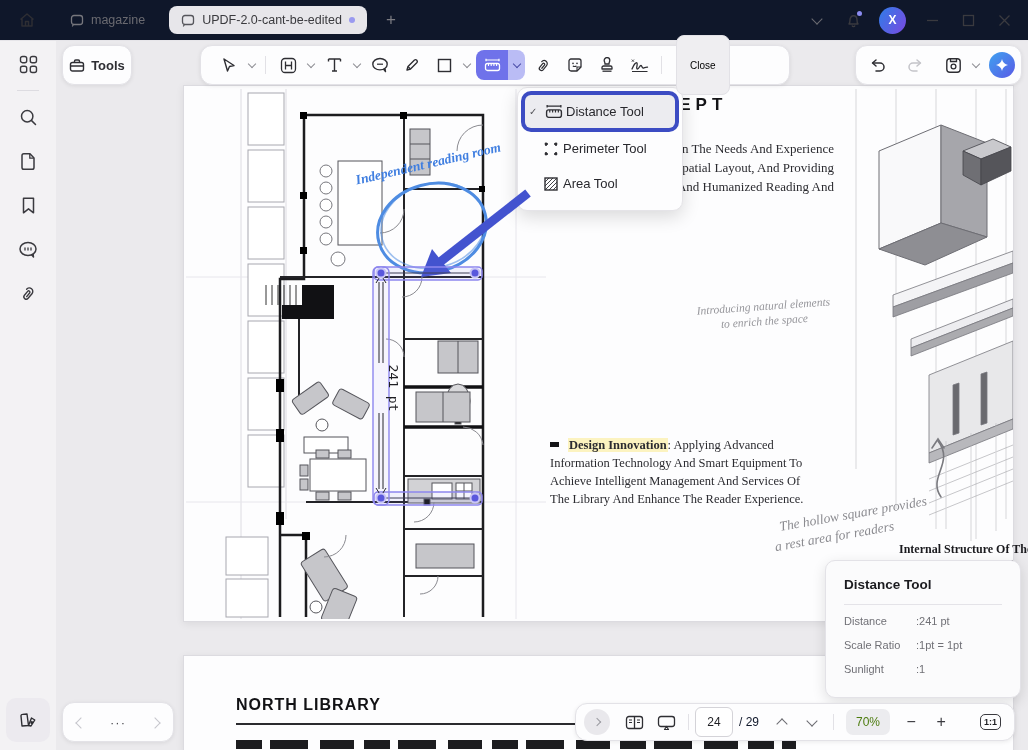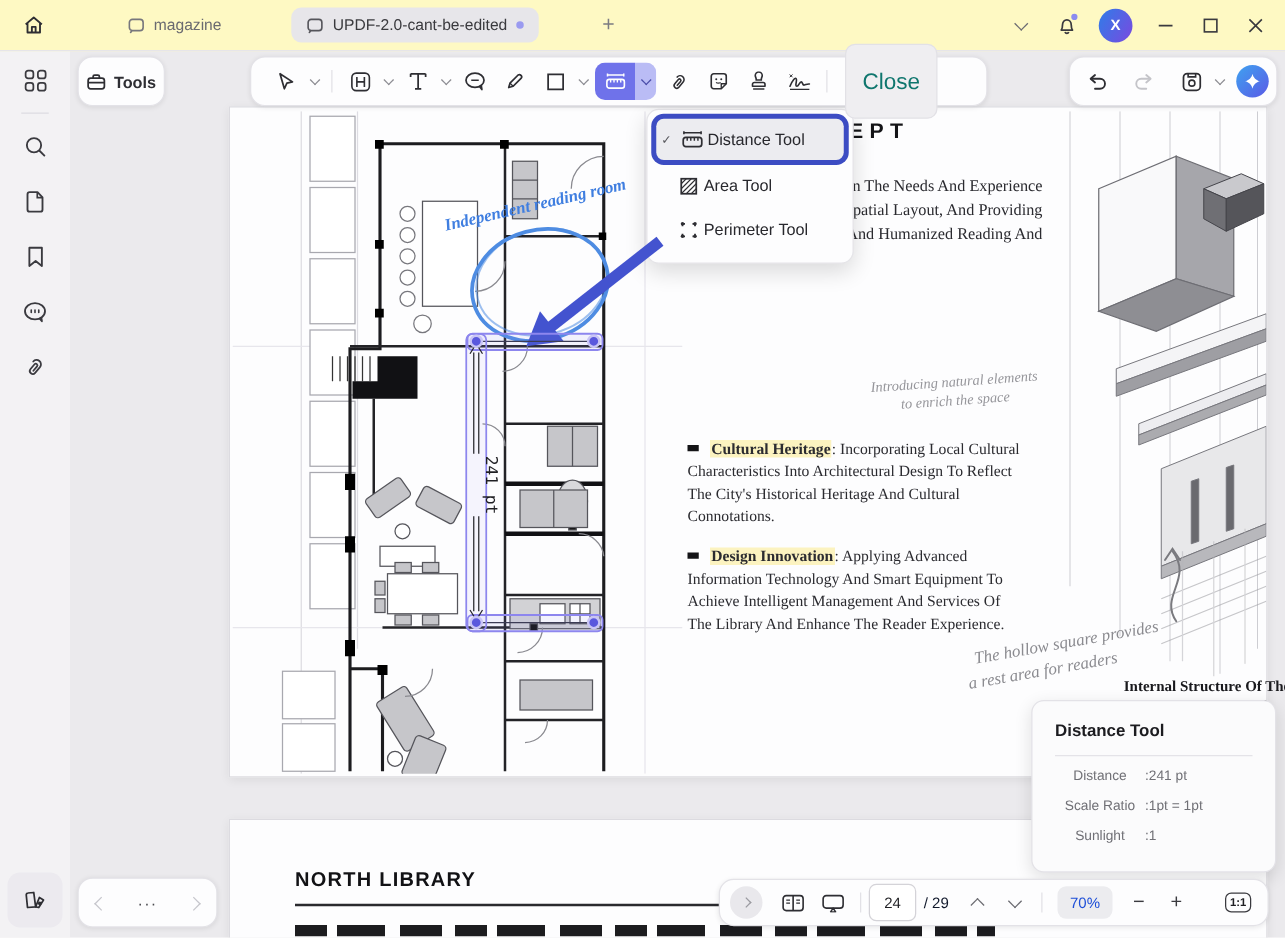--- a/index.html
+++ b/index.html
@@ -1,22 +1,22 @@
 <!DOCTYPE html>
 <html><head>
 <meta charset="utf-8">
 <style>
   html,body{margin:0;padding:0;width:1028px;height:750px;overflow:hidden;
     font-family:"Liberation Sans",sans-serif;background:#f3f2f4;position:relative;}
   .abs{position:absolute;}
   svg{display:block;}
 
   
-  #titlebar{left:0;top:0;width:1028px;height:40px;background:#fef9c3;border-bottom:1px solid #e6e5e9;
-    display:flex;align-items:center;z-index:20;gap:32px;}
+  #titlebar{left:0;top:0;width:1028px;height:40px;background:#0f172a;border-bottom:1px solid #e6e5e9;
+    display:flex;align-items:center;z-index:20;}
   .tb-home{width:34px;height:28px;margin-left:10px;display:flex;align-items:center;justify-content:center;border-radius:8px;}
   .tab{height:28px;display:flex;align-items:center;gap:7px;padding:0 12px;border-radius:8px;
     font-size:12.5px;color:#6a6a70;margin-left:14px;}
   .tab.active{background:#e7e6ea;color:#3a3a3e;margin-left:12px;}
   .mod-dot{width:6px;height:6px;border-radius:50%;background:#9a9af0;}
   .tb-plus{margin-left:12px;font-size:17px;color:#7c7c82;width:24px;text-align:center;}
   .tb-right{margin-left:auto;display:flex;align-items:center;gap:0;}
   .tb-btn{width:36px;height:28px;display:flex;align-items:center;justify-content:center;color:#4a4a4f;}
   .avatar{width:27px;height:27px;border-radius:50%;background:linear-gradient(120deg,#2f7de8,#7a49e0);
     color:#fff;font-size:12px;font-weight:bold;display:flex;align-items:center;justify-content:center;margin:0 8px;}
@@ -45,21 +45,21 @@
   #tools-btn{left:62px;top:45px;width:68px;height:38px;display:flex;align-items:center;justify-content:center;gap:6px;
     font-size:13px;font-weight:600;color:#2e2e33;z-index:50;}
   #main-toolbar{left:200px;top:45px;width:588px;height:38px;display:flex;align-items:center;z-index:50;padding:0;}
   .t-item{width:30px;height:30px;display:flex;align-items:center;justify-content:center;border-radius:7px;margin:0 1px;}
   .t-chev{width:14px;display:flex;align-items:center;justify-content:center;}
   .t-div{width:1px;height:18px;background:#e2e1e6;margin:0 6px;}
   .measure-group{display:flex;align-items:center;height:30px;border-radius:8px;overflow:hidden;margin:0 2px;}
   .measure-main{width:32px;height:30px;background:#6f72ea;display:flex;align-items:center;justify-content:center;}
   .measure-chev{width:17px;height:30px;background:#babcf5;display:flex;align-items:center;justify-content:center;}
   .close-btn{margin-left:8px;height:28px;padding:15px 13px;background:#efeef1;border-radius:8px;border:1px solid #e2e1e6;
-    font-size:18px;color:#0f766e;display:flex;align-items:center;}
+    font-size:10px;color:#000000;display:flex;align-items:center;}
   #right-toolbar{left:855px;top:45px;width:165px;height:38px;display:flex;align-items:center;justify-content:space-evenly;z-index:50;}
   .ai-circle{width:26px;height:26px;border-radius:50%;background:linear-gradient(135deg,#3fa2f0,#5a5ae6);
     display:flex;align-items:center;justify-content:center;color:#fff;font-size:13px;}
 
   
   #dropdown{left:517px;top:87px;width:166px;height:124px;background:#fdfdfe;border:1px solid #e5e4e8;border-radius:10px;
     box-shadow:0 6px 18px rgba(0,0,0,.14);z-index:45;padding:5px 4px;box-sizing:border-box;}
   .dd-item{height:35px;display:flex;align-items:center;font-size:13px;color:#28282d;padding-left:4px;}
   .dd-check{width:13px;font-size:10px;color:#55555a;}
   .dd-icon{width:24px;display:flex;justify-content:center;}
@@ -67,21 +67,21 @@
 
   
   #overlay{left:183px;top:85px;width:829px;height:535px;z-index:46;pointer-events:none;}
 
   
   #dist-panel{left:825px;top:560px;width:196px;height:138px;background:#fbfbfc;border:1px solid #e3e2e7;border-radius:10px;
     box-shadow:0 4px 14px rgba(0,0,0,.12);z-index:48;box-sizing:border-box;padding:16px 18px 0;}
   #dist-panel h3{margin:0;font-size:13.5px;color:#1c1c20;}
   #dist-panel .hr{height:1px;background:#e4e3e8;margin:12px 0 10px;}
   .dp-row{display:flex;font-size:11px;color:#707076;margin:0 0 12px;}
-  .dp-label{width:72px;text-align:center;}
+  .dp-label{width:72px;text-align:left;}
 
   
   .serif{font-family:"Liberation Serif",serif;color:#2b2b30;}
   .doc-head{font-weight:800;font-size:17px;letter-spacing:5px;color:#141417;font-family:"Liberation Sans",sans-serif;}
   .intro-line{font-size:13px;white-space:nowrap;}
   .bullet{width:270px;font-size:12.5px;line-height:18px;}
   .bullet .mk{display:inline-block;width:9px;height:5px;background:#141417;margin-right:9px;vertical-align:2px;}
   .bullet b{background:#fcf3c0;padding:0 1px;}
   .hand{font-family:"Liberation Serif",serif;font-style:italic;color:#96969b;font-size:11.5px;line-height:15px;}
   .hand-blue{font-family:"Liberation Serif",serif;font-style:italic;font-weight:bold;color:#3f7ee0;font-size:13.5px;white-space:nowrap;}
@@ -97,21 +97,21 @@
   .nav-arrow{color:#c6c6cc;font-size:13px;}
   .nav-dots{color:#4a4a4f;font-size:13px;letter-spacing:1px;}
   #statusbar{left:575px;top:703px;width:440px;height:38px;display:flex;align-items:center;z-index:50;padding:0 8px;box-sizing:border-box;}
   .st-circle{width:26px;height:26px;border-radius:50%;background:#e9e8ec;display:flex;align-items:center;justify-content:center;margin-right:8px;}
   .st-icon{width:32px;height:28px;display:flex;align-items:center;justify-content:center;}
   .st-div{width:1px;height:16px;background:#e2e1e6;margin:0 6px;}
   #page-input{width:32px;height:26px;border:1px solid #d4d3d8;border-radius:6px;text-align:center;font-size:12px;color:#1f1f23;
     background:#fff;font-family:"Liberation Sans",sans-serif;}
   .st-total{font-size:12px;color:#0f172a;margin:0 8px 0 6px;}
   .st-chev{width:30px;height:28px;display:flex;align-items:center;justify-content:center;}
-  .zoom-box{height:26px;padding:0 10px;background:#ececef;border-radius:7px;font-size:12px;color:#1d4ed8;
+  .zoom-box{height:26px;padding:0 10px;background:#ececef;border-radius:7px;font-size:12px;color:#4d7c0f;
     display:flex;align-items:center;margin:15px 6px;}
   .pm{font-size:16px;color:#3a3a3f;width:30px;text-align:center;}
   .ratio-box{border:1.4px solid #3a3a3f;border-radius:5px;font-size:9px;color:#1f1f23;padding:2px 3px;margin-left:24px;font-weight:bold;}
 </style>
 </head>
 <body>
 
 <div id="titlebar" class="abs">
   <div class="tb-home">
     <svg width="18" height="18" viewBox="0 0 18 18">
@@ -394,23 +394,20 @@
 
   <div class="abs doc-head" style="left:478px;top:9px">CEPT</div>
   <div class="abs serif intro-line" style="right:179px;top:55px">ng On The Needs And Experience</div>
   <div class="abs serif intro-line" style="right:179px;top:74px">he Spatial Layout, And Providing</div>
   <div class="abs serif intro-line" style="right:179px;top:93px">nt, And Humanized Reading And</div>
 
   <div class="abs hand" style="left:513px;top:213px;transform:rotate(-4deg);text-align:center">
     <div>Introducing natural elements</div>
     <div>to enrich the space</div>
   </div>
-  <div class="abs serif bullet" style="left:366px;top:264px">
-    <span class="mk"></span><b>Cultural Heritage</b><span>: Incorporating Local Cultural Characteristics Into Architectural Design To Reflect The City's Historical Heritage And Cultural Connotations.</span>
-  </div>
   <div class="abs serif bullet" style="left:366px;top:350px">
     <span class="mk"></span><b>Design Innovation</b><span>: Applying Advanced Information Technology And Smart Equipment To Achieve Intelligent Management And Services Of The Library And Enhance The Reader Experience.</span>
   </div>
 
   <div class="abs hand hand-big" style="left:596px;top:418px;transform:rotate(-10deg)">
     <div>The hollow square provides</div>
     <div style="margin-left:-8px">a rest area for readers</div>
   </div>
   <div class="abs caption" style="left:715px;top:456px">Internal Structure Of The</div>
   <div class="abs" style="left:660px;top:474px;width:169px;height:2px;background:#55555a"></div>
@@ -563,43 +560,43 @@
   <div class="dd-item selected">
     <span class="dd-check">✓</span>
     <span class="dd-icon">
       <svg width="18" height="15" viewBox="0 0 17 14">
         <path d="M2,2 H15 M2,0.8 V3.2 M15,0.8 V3.2" stroke="#2e2e33" stroke-width="1.2" fill="none"></path>
         <rect x="1.5" y="5.5" width="14" height="7" rx="2" fill="none" stroke="#2e2e33" stroke-width="1.3"></rect>
         <path d="M4.5,5.5 V8 M7.2,5.5 V8 M9.9,5.5 V8 M12.6,5.5 V8" stroke="#2e2e33" stroke-width="1.1"></path>
       </svg>
     </span>
     <span>Distance Tool</span>
-  </div>
-  <div class="dd-item">
-    <span class="dd-check"></span>
-    <span class="dd-icon">
-      <svg width="16" height="16" viewBox="0 0 16 16">
-        <rect x="2" y="2" width="12" height="12" fill="none" stroke="#2e2e33" stroke-width="1.4"></rect>
-        <path d="M2,6 L6,2 M2,10 L10,2 M2,14 L14,2 M6,14 L14,6 M10,14 L14,10" stroke="#2e2e33" stroke-width="0.9"></path>
-      </svg>
-    </span>
-    <span>Area Tool</span>
   </div>
   <div class="dd-item">
     <span class="dd-check"></span>
     <span class="dd-icon">
       <svg width="16" height="16" viewBox="0 0 16 16">
         <path d="M3,5 V3 H5 M11,3 H13 V5 M13,11 V13 H11 M5,13 H3 V11" fill="none" stroke="#2e2e33" stroke-width="1.4"></path>
         <circle cx="3" cy="3" r="1.4" fill="#2e2e33"></circle>
           <circle cx="13" cy="3" r="1.4" fill="#2e2e33"></circle>
         <circle cx="13" cy="13" r="1.4" fill="#2e2e33"></circle>
           <circle cx="3" cy="13" r="1.4" fill="#2e2e33"></circle>
       </svg>
     </span>
     <span>Perimeter Tool</span>
+  </div>
+  <div class="dd-item">
+    <span class="dd-check"></span>
+    <span class="dd-icon">
+      <svg width="16" height="16" viewBox="0 0 16 16">
+        <rect x="2" y="2" width="12" height="12" fill="none" stroke="#2e2e33" stroke-width="1.4"></rect>
+        <path d="M2,6 L6,2 M2,10 L10,2 M2,14 L14,2 M6,14 L14,6 M10,14 L14,10" stroke="#2e2e33" stroke-width="0.9"></path>
+      </svg>
+    </span>
+    <span>Area Tool</span>
   </div>
 </div>
 
 <svg id="overlay" class="abs" width="829" height="535" viewBox="0 0 829 535">
 
   <g transform="rotate(-15 249 143)">
     <ellipse cx="249" cy="143" rx="55" ry="44" fill="none" stroke="#4e8ce2" stroke-width="3"></ellipse>
     <ellipse cx="251" cy="141" rx="53" ry="42" fill="none" stroke="#4e8ce2" stroke-width="1.6" opacity="0.55"></ellipse>
   </g>
 

